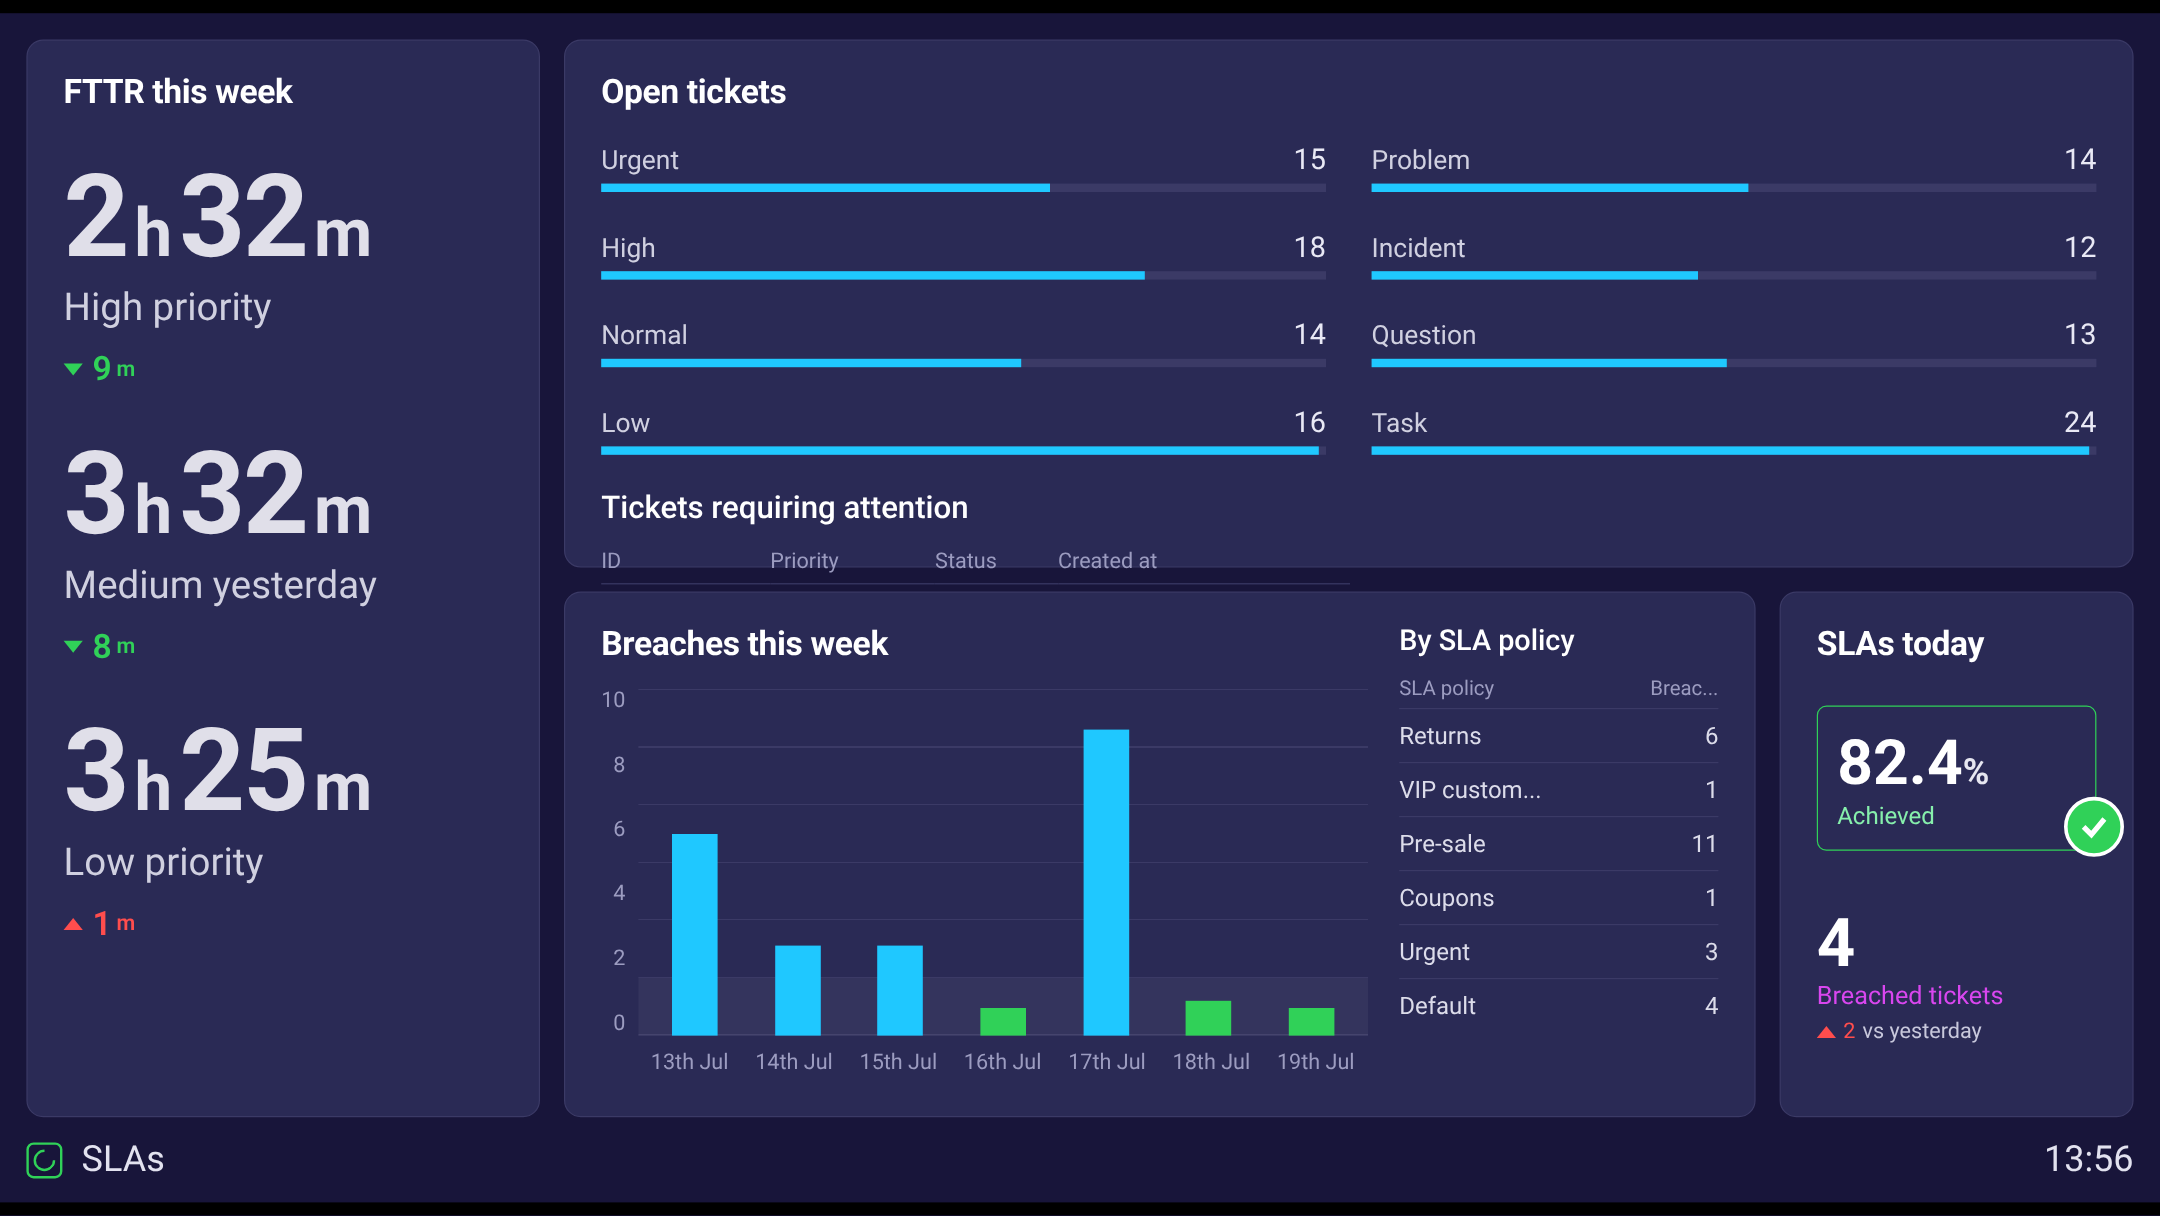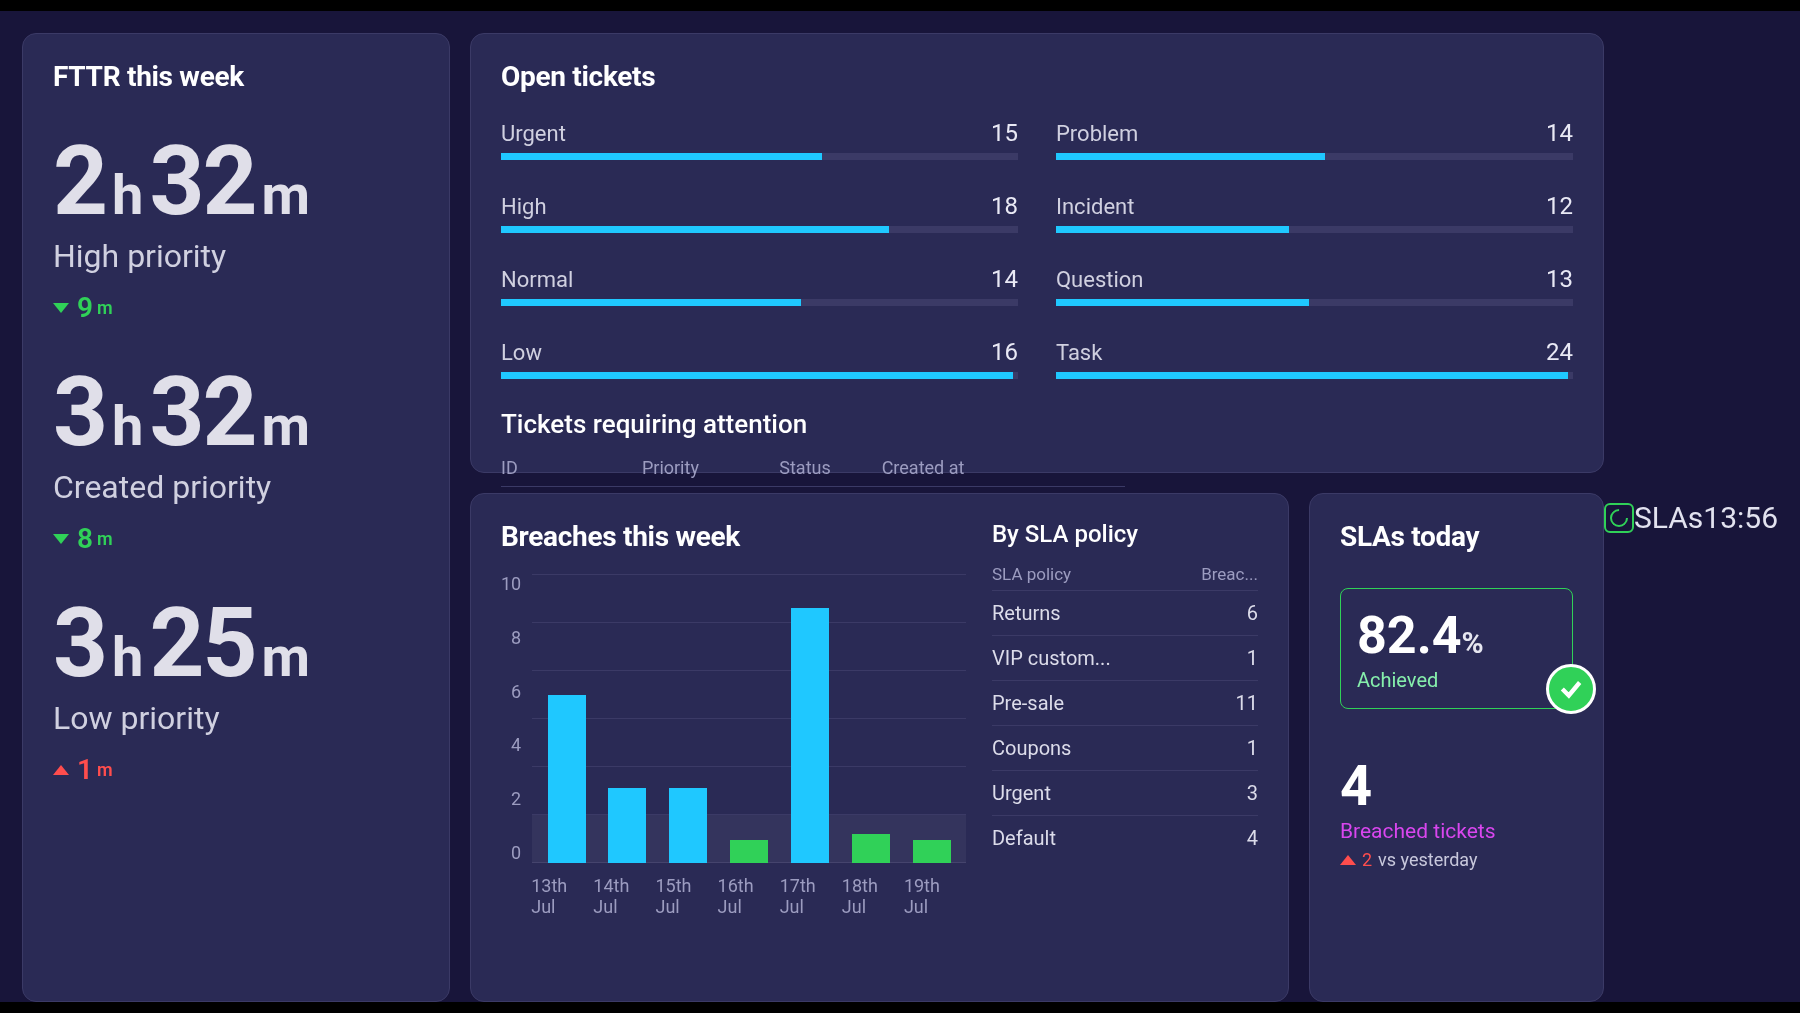--- a/index.html
+++ b/index.html
@@ -5,21 +5,21 @@
 * { box-sizing: border-box; margin: 0; padding: 0; }
 html, body { width: 1800px; height: 1013px; overflow: hidden; }
 body {
   background: #18153a;
   font-family: -apple-system, BlinkMacSystemFont, "Segoe UI", Roboto, Helvetica, Arial, sans-serif;
   color: #e6e6f0;
   position: relative;
 }
 .black-bar { position: absolute; left: 0; right: 0; top: 0; height: 11px; background: #000; }
 .black-bar.bottom { top: auto; bottom: 0; }
-.page { position: absolute; top: 11px; left: 0; right: 0; bottom: 11px; padding: 22px 22px 0 22px; display: flex; flex-direction: row; }
+.page { position: absolute; top: 11px; left: 0; right: 0; bottom: 11px; padding: 22px 22px 0 22px; display: flex; flex-direction: column; }
 .grid { display: flex; gap: 20px; flex: 1; min-height: 0; }
 .col-left { width: 428px; display: flex; flex-direction: column; }
 .col-right { flex: 1; display: flex; flex-direction: column; gap: 20px; min-width: 0; }
 .panel {
   background: #2a2a55;
   border: 1px solid #3b3a66;
   border-radius: 14px;
   padding: 26px 30px;
 }
 .panel-title {
@@ -98,21 +98,21 @@
 .check { position: absolute; right: -24px; bottom: -6px; width: 50px; height: 50px; border-radius: 50%; background: #30d158; display:flex; align-items:center; justify-content:center; border: 3px solid #fff; }
 .check svg { width: 26px; height: 26px; stroke: #fff; stroke-width: 4; fill: none; }
 .breached-block { margin-top: 44px; }
 .breached-num { font-size: 56px; font-weight: 700; color: #fff; }
 .breached-lbl { font-size: 21px; color: #d946ef; }
 .vs { display: flex; align-items: center; gap: 6px; font-size: 18px; color: #ff4d4d; margin-top: 6px; }
 .vs .rest { color: #c8c8dc; }
 
 
 .footer { display: flex; align-items: center; justify-content: space-between; padding: 18px 0 18px 0; }
-.footer-left { display: flex; align-items: center; gap: 0; }
+.footer-left { display: flex; align-items: center; gap: 16px; }
 .logo { width: 30px; height: 30px; border: 2px solid #30d158; border-radius: 6px; display:flex; align-items:center; justify-content:center; }
 .logo::before { content:""; width: 14px; height: 14px; border: 2px solid #30d158; border-radius: 50%; border-top-color: transparent; transform: rotate(45deg); }
 .footer-title { font-size: 30px; color: #e2e2ef; }
 .clock { font-size: 30px; color: #e2e2ef; }
 </style>
 </head>
 <body>
 
 <div class="black-bar"></div>
 <div class="black-bar bottom"></div>
@@ -138,21 +138,21 @@
                 <span class="delta-sub">m</span>
     </div>
             </div>
             <div class="fttr-block">
     <div class="fttr-time">
       <span class="fttr-num">3</span>
       <span class="fttr-unit">h</span>
       <span class="fttr-num">32</span>
       <span class="fttr-unit">m</span>
     </div>
-    <div class="fttr-label">Created priority</div>
+    <div class="fttr-label">Medium yesterday</div>
     <div class="delta good">
       <span class="tri down"></span>
       <span class="delta-num">8</span>
                 <span class="delta-sub">m</span>
     </div>
             </div>
             <div class="fttr-block">
     <div class="fttr-time">
       <span class="fttr-num">3</span>
       <span class="fttr-unit">h</span>

